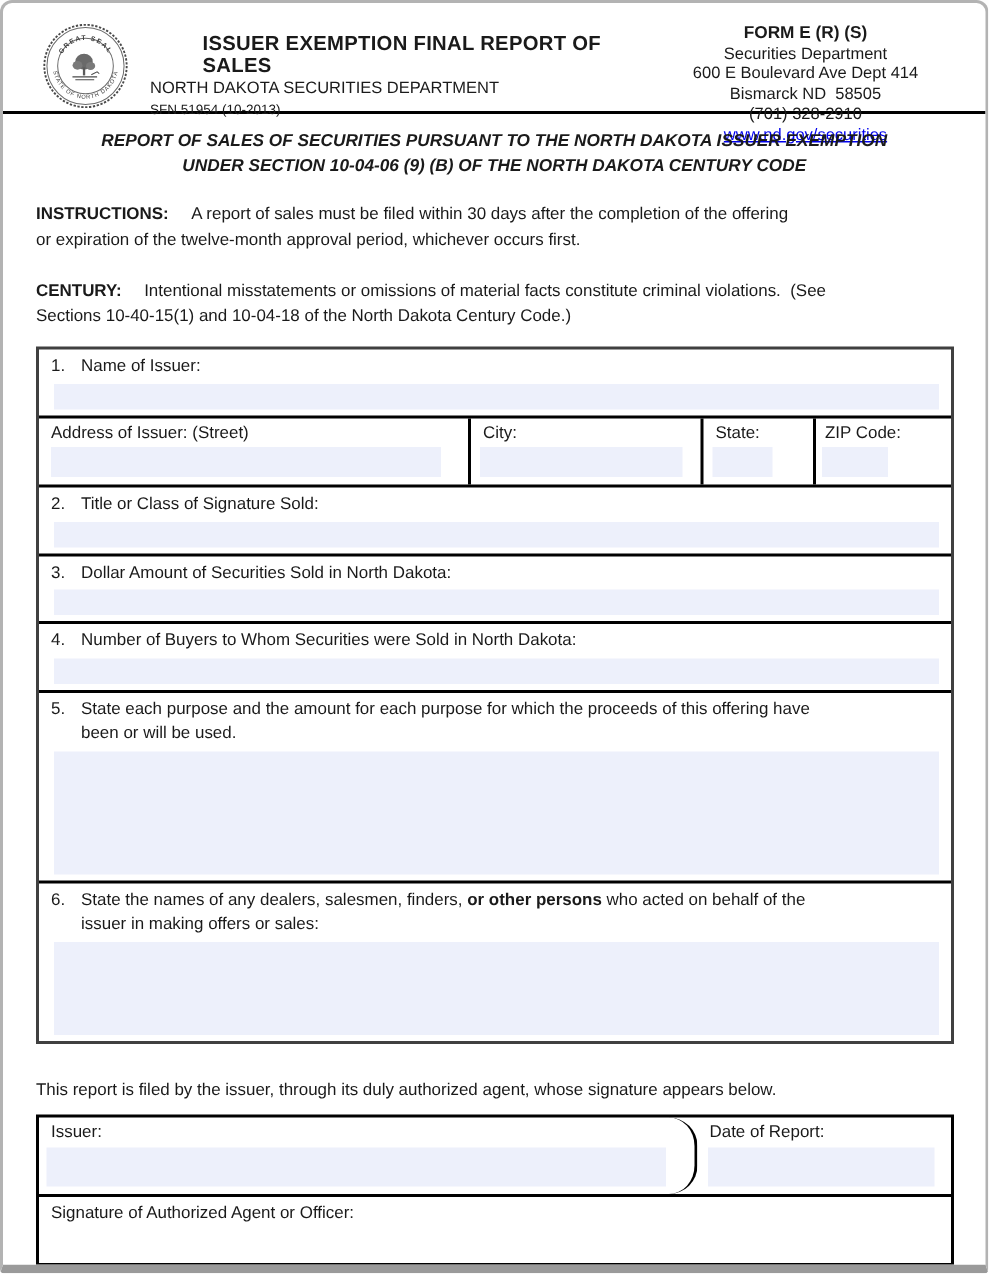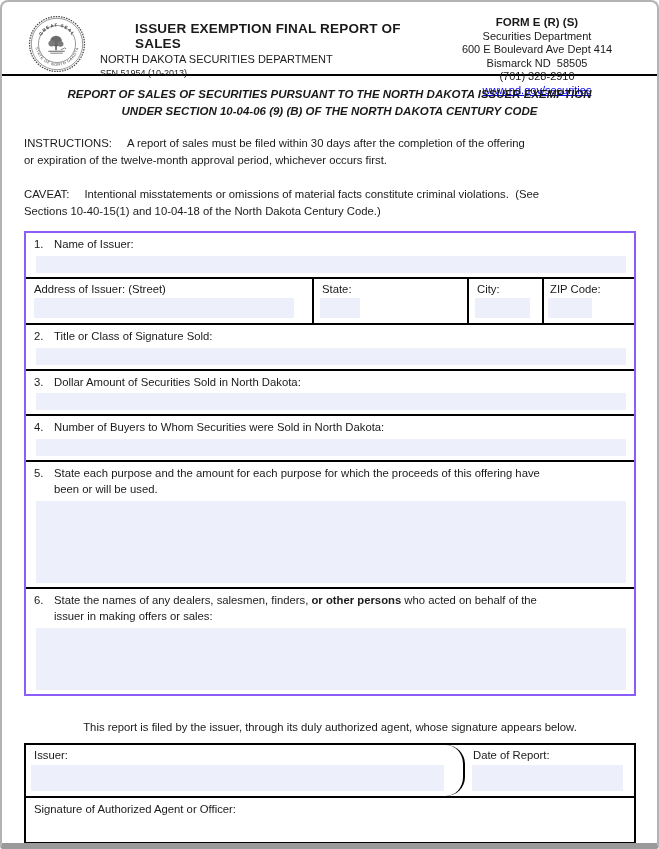--- a/index.html
+++ b/index.html
@@ -28,24 +28,24 @@
   .header-right{margin-left:auto;text-align:center;font-size:11px;line-height:13.5px;padding-top:1px;min-width:200px;}
   .form-code{font-weight:bold;font-size:11.5px;}
   .link{color:#0000ee;text-decoration:underline;cursor:pointer;}
   .header-rule{border-top:2px solid #000;margin-top:0;}
 
   
   .report-title{text-align:center;font-weight:bold;font-size:11.5px;line-height:17px;margin-top:10px;font-style:italic;}
 
   
   .para{margin:15px 21px 0 22px;font-size:11.3px;line-height:16.5px;}
-  .plabel{font-weight:normal;margin-right:15px;}
-
-  
-  .ftable{margin:12px 21px 0 22px;border:2px solid #8b5cf6;}
+  .plabel{font-weight:bold;margin-right:15px;}
+
+  
+  .ftable{margin:12px 21px 0 22px;border:2px solid #404040;}
   .frow{border-bottom:2px solid #000;padding:3px 8px 4px 8px;}
   .frow:last-child{border-bottom:none;}
   .flabel{font-size:11.3px;line-height:15.5px;padding-top:1px;}
   .num{display:inline-block;width:20px;}
   .hang{padding-left:20px;}
   .field{
     display:block;box-sizing:border-box;
     background:#edf0fb;border:none;outline:none;
     font:inherit;color:#1a1a1a;border-radius:0;
     width:calc(100% - 2px);height:17px;margin:3px 0 0 2px;padding:0 4px;
@@ -57,21 +57,21 @@
   
   .addr-row{display:grid;grid-template-columns:288px 155px 75px 1fr;padding:0;}
   .addr-cell{border-right:2px solid #000;padding:2px 6px 5px 8px;}
   .addr-cell:last-child{border-right:none;padding-left:6px;}
   .addr-cell .flabel{padding-top:1px;}
   .addr-cell .field{height:20px;margin-top:1px;}
   .field.w-state{width:40px;}
   .field.w-zip{width:44px;}
 
   
-  .filed-by{margin:25px 21px 0 22px;font-size:11.3px;text-align:center;}
+  .filed-by{margin:25px 21px 0 22px;font-size:11.3px;}
 
   
   .btable{margin:10px 21px 0 22px;border:2px solid #000;}
   .brow1{display:grid;grid-template-columns:1fr 169px;}
   .bcell{padding:3px 6px 5px 8px;box-sizing:border-box;}
   .issuer-cell{border-right:2px solid #000;border-radius:19px;}
   .blabel{font-size:11.3px;line-height:15.5px;}
   .bcell .field{height:26px;margin-top:2px;}
   .sig-row{border-top:2px solid #000;padding:4px 8px 24px 8px;}
 </style>
@@ -127,43 +127,43 @@
     <div>REPORT OF SALES OF SECURITIES PURSUANT TO THE NORTH DAKOTA ISSUER EXEMPTION</div>
     <div>UNDER SECTION 10-04-06 (9) (B) OF THE NORTH DAKOTA CENTURY CODE</div>
   </div>
 
   <div class="para">
     <div><span class="plabel">INSTRUCTIONS:</span><span class="pw">A report of sales must be filed within 30 days after the completion of the offering</span></div>
     <div class="pw">or expiration of the twelve-month approval period, whichever occurs first.</div>
   </div>
 
   <div class="para" style="margin-top:18px;">
-    <div><span class="plabel">CAVEAT:</span><span class="pw">Intentional misstatements or omissions of material facts constitute criminal violations.  (See</span></div>
+    <div><span class="plabel">CENTURY:</span><span class="pw">Intentional misstatements or omissions of material facts constitute criminal violations.  (See</span></div>
     <div class="pw">Sections 10-40-15(1) and 10-04-18 of the North Dakota Century Code.)</div>
   </div>
 
   <div class="ftable">
 
     <div class="frow">
       <div class="flabel"><span class="num">1.</span><span>Name of Issuer:</span></div>
       <input class="field" type="text" value="" style="">
     </div>
 
     <div class="frow addr-row">
       <div class="addr-cell">
         <div class="flabel">Address of Issuer: (Street)</div>
         <input class="field" type="text" style="width: calc(100% - 12px); margin-left: 0px;" value="">
       </div>
       <div class="addr-cell">
+        <div class="flabel">City:</div>
+        <input class="field" type="text" style="width: calc(100% - 4px); margin-left: -2px;" value="">
+      </div>
+      <div class="addr-cell">
         <div class="flabel">State:</div>
         <input class="field w-state" type="text" style="margin-left: -2px;" value="">
-      </div>
-      <div class="addr-cell">
-        <div class="flabel">City:</div>
-        <input class="field" type="text" style="width: calc(100% - 4px); margin-left: -2px;" value="">
       </div>
       <div class="addr-cell">
         <div class="flabel">ZIP Code:</div>
         <input class="field w-zip" type="text" style="margin-left: -2px;" value="">
       </div>
     </div>
 
     <div class="frow">
       <div class="flabel"><span class="num">2.</span><span>Title or Class of Signature Sold:</span></div>
       <input class="field" type="text" value="" style="">

